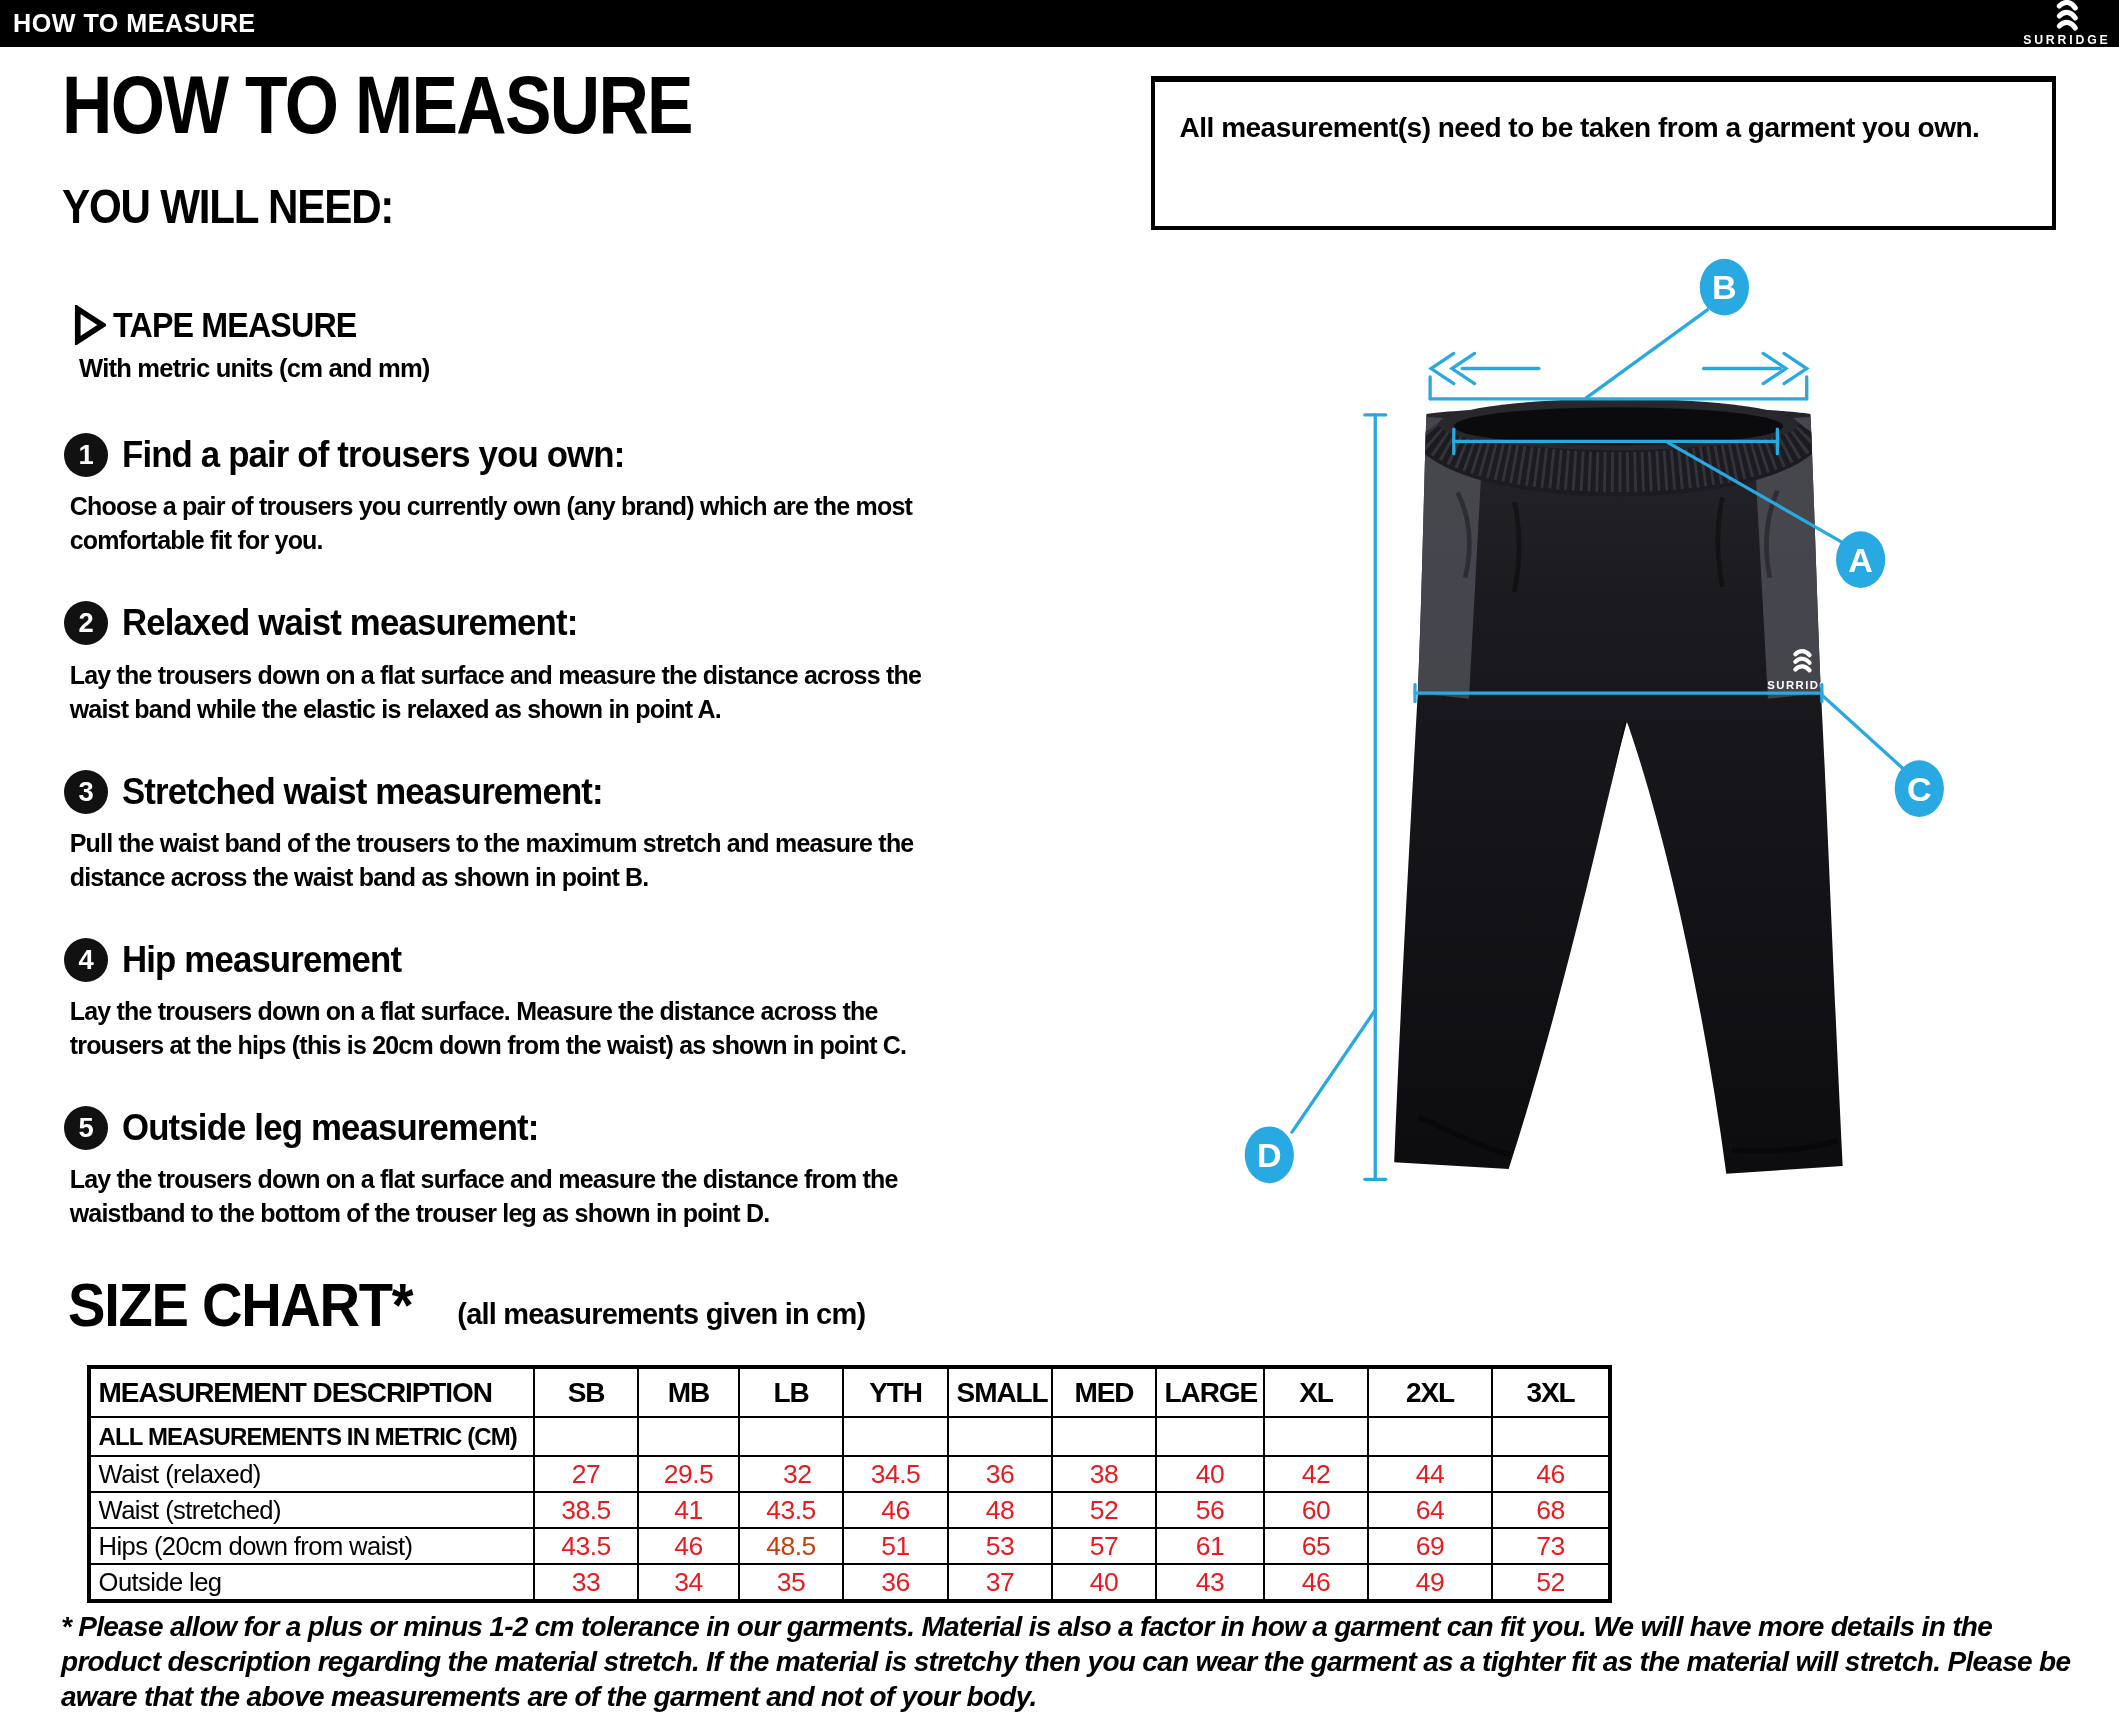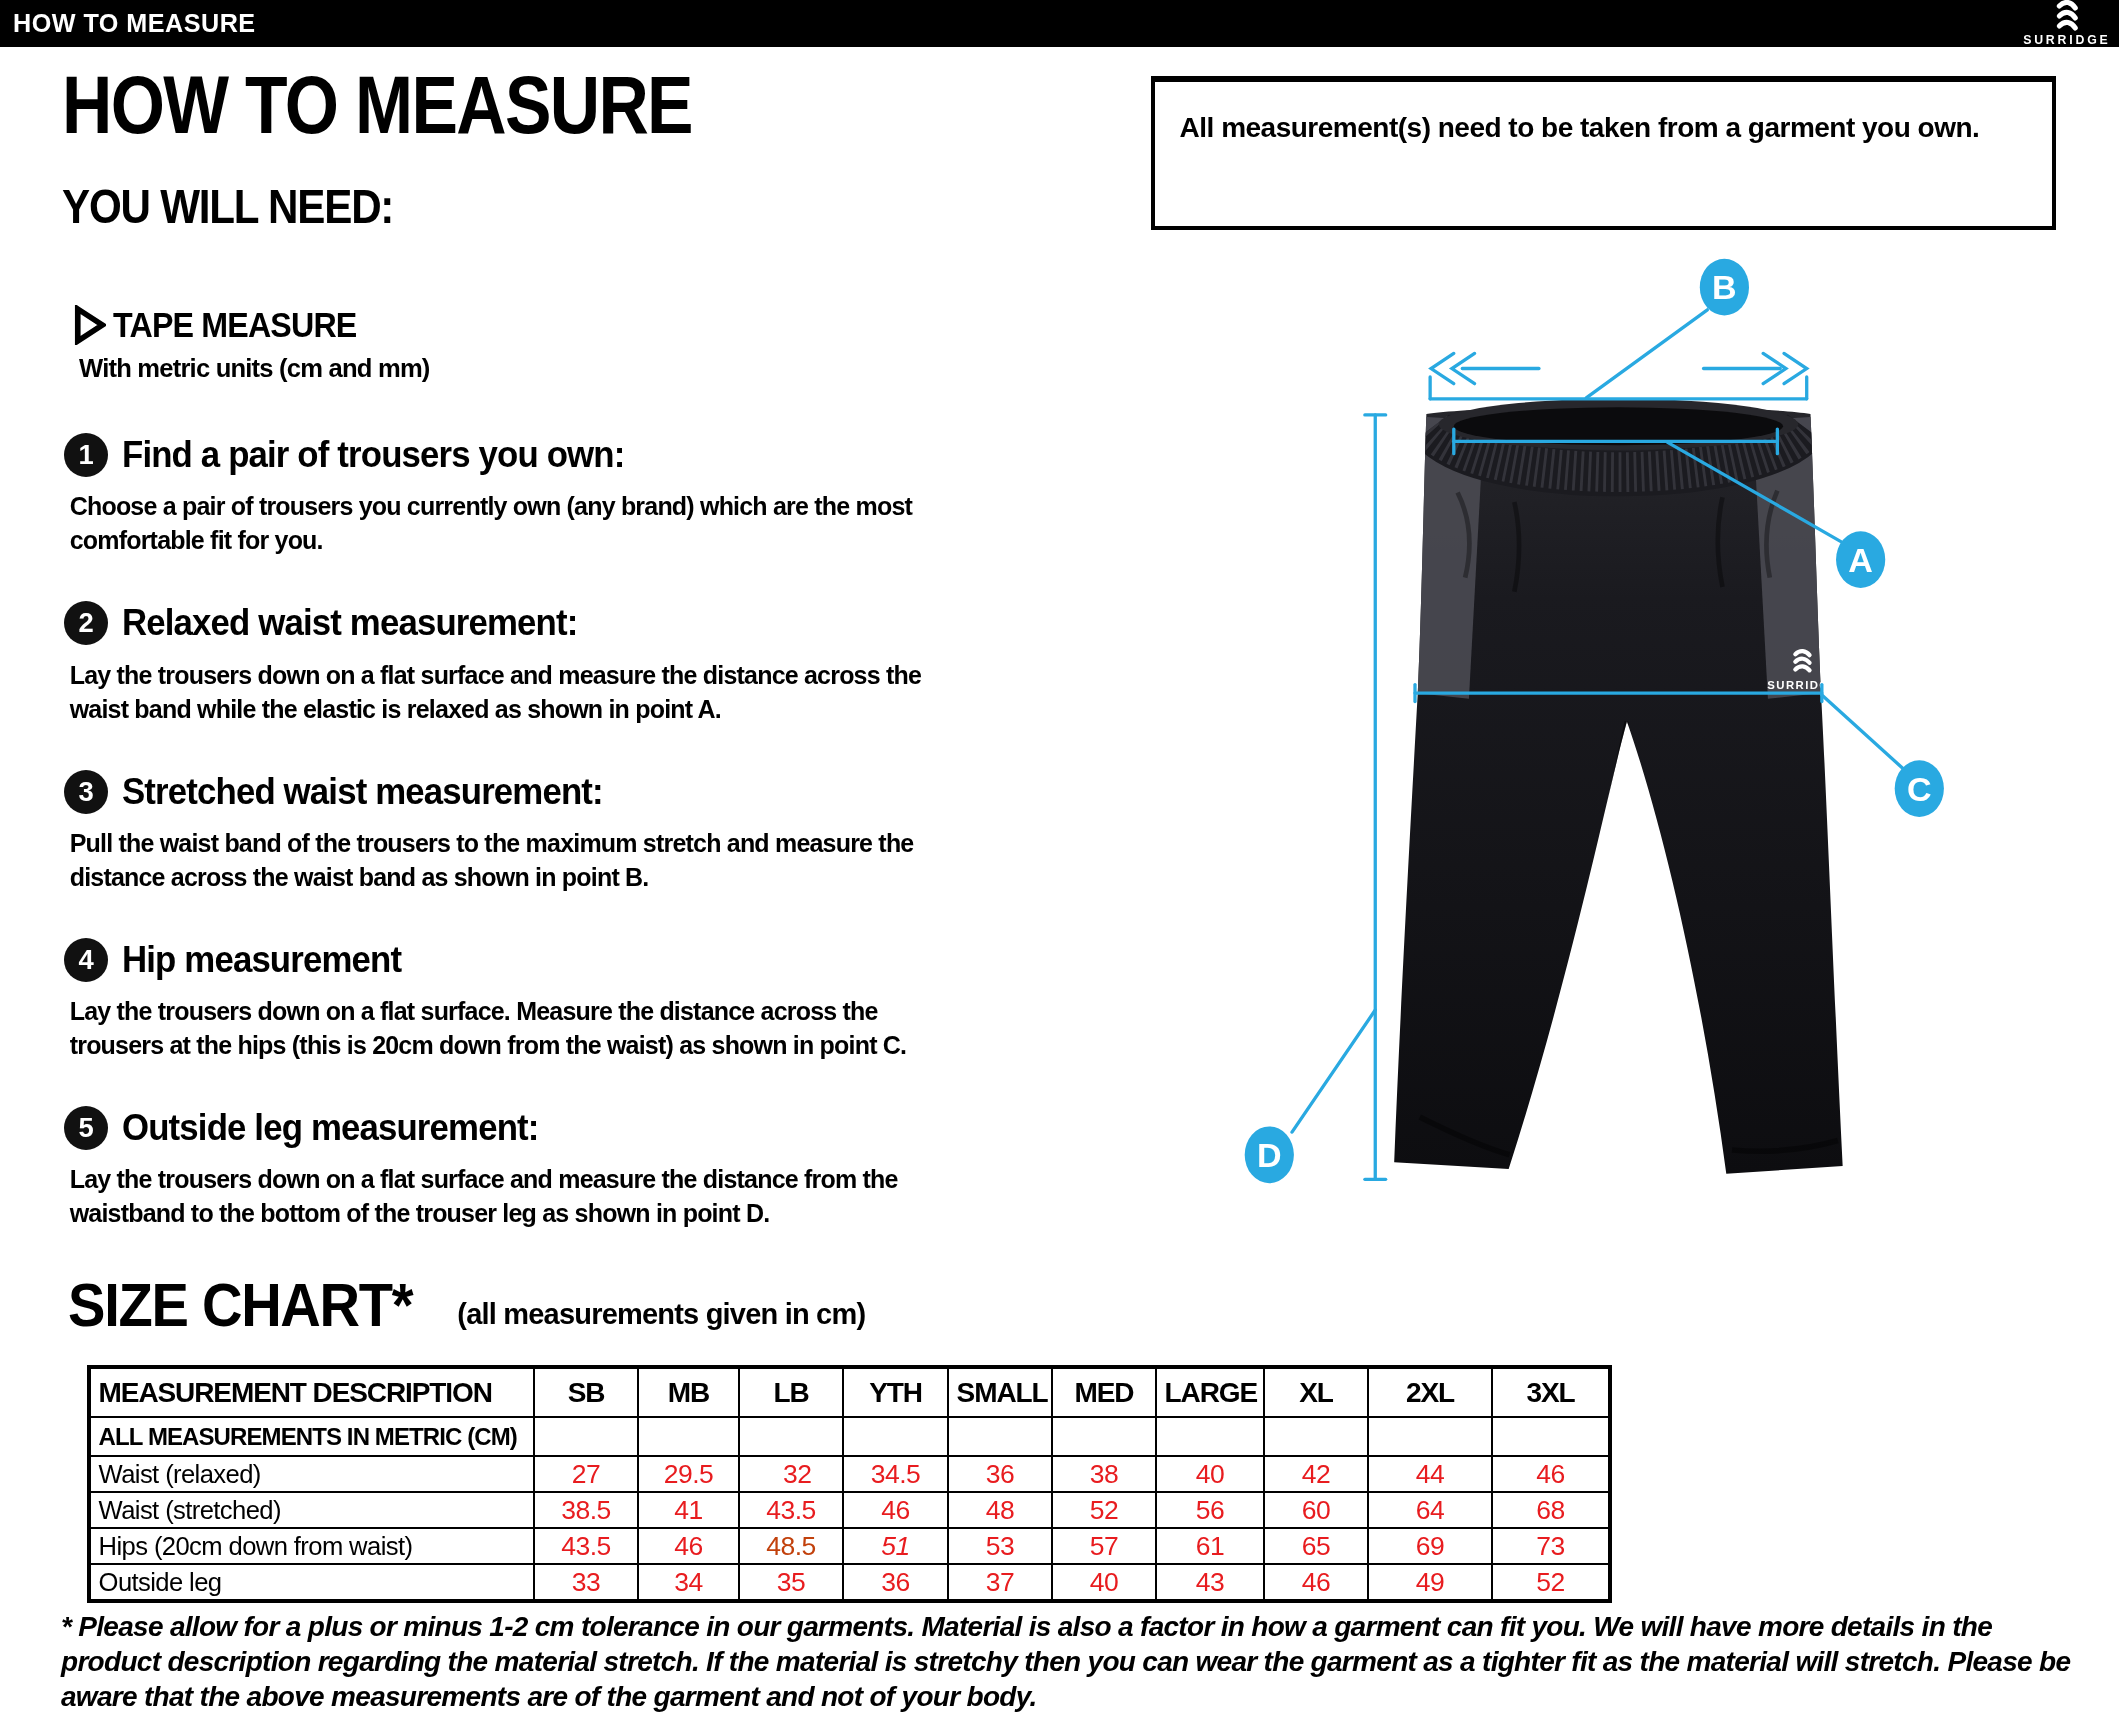--- a/index.html
+++ b/index.html
@@ -301,21 +301,21 @@
           <td class="val" style="color: rgb(232, 28, 31);">56</td>
           <td class="val" style="color: rgb(232, 28, 31);">60</td>
           <td class="val" style="color: rgb(232, 28, 31);">64</td>
           <td class="val" style="color: rgb(232, 28, 31);">68</td>
         </tr>
         <tr class="data-row">
           <td class="desc">Hips (20cm down from waist)</td>
           <td class="val" style="color: rgb(232, 28, 31);">43.5</td>
           <td class="val" style="color: rgb(232, 28, 31);">46</td>
           <td class="val" style="color: #c2410c;">48.5</td>
-          <td class="val" style="color: rgb(232, 28, 31); font-style: italic;">51</td>
+          <td class="val" style="color: rgb(232, 28, 31);">51</td>
           <td class="val" style="color: rgb(232, 28, 31);">53</td>
           <td class="val" style="color: rgb(232, 28, 31);">57</td>
           <td class="val" style="color: rgb(232, 28, 31); border-radius: 15px;">61</td>
           <td class="val" style="color: rgb(232, 28, 31);">65</td>
           <td class="val" style="color: rgb(232, 28, 31);">69</td>
           <td class="val" style="color: rgb(232, 28, 31);">73</td>
         </tr>
         <tr class="data-row">
           <td class="desc">Outside leg</td>
           <td class="val" style="color: rgb(232, 28, 31);">33</td>

